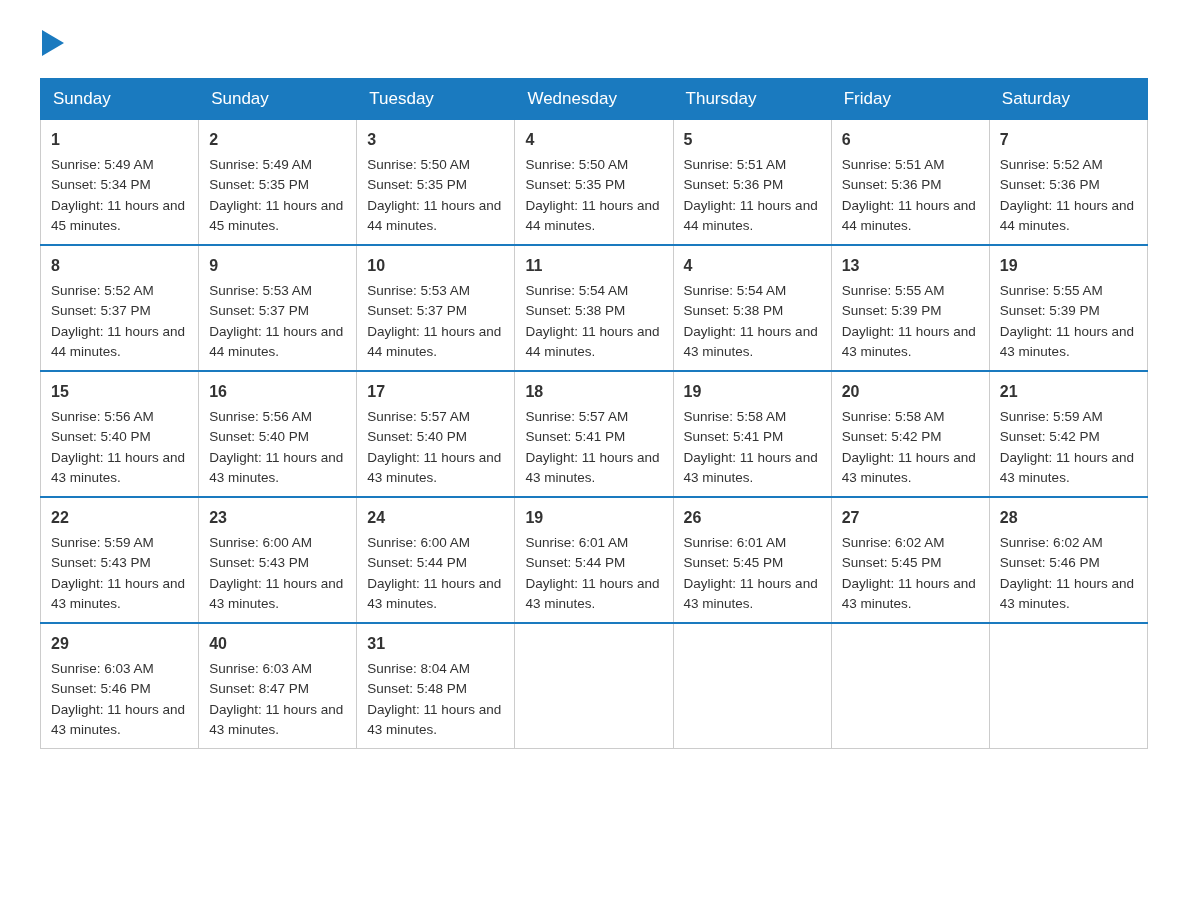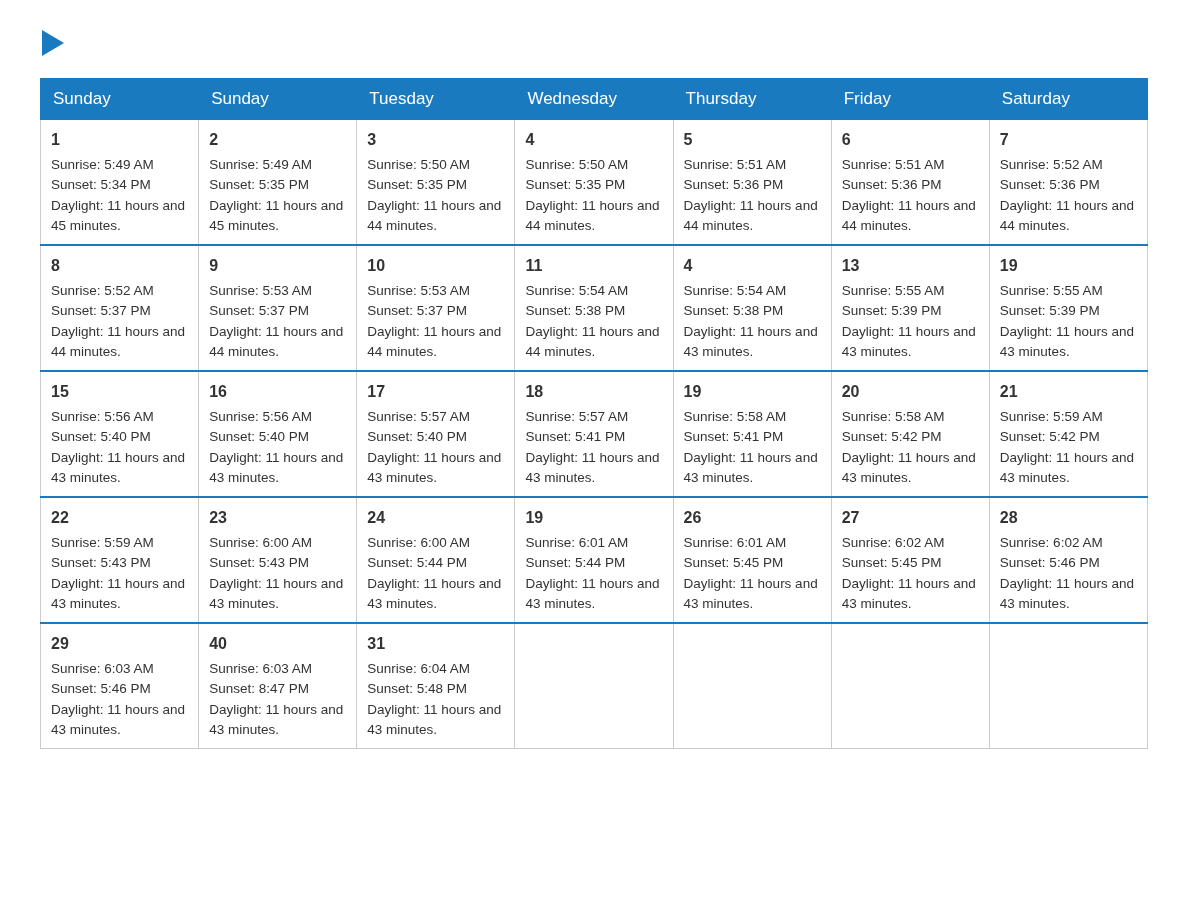--- a/index.html
+++ b/index.html
@@ -299,21 +299,21 @@
         <span>Daylight: 11 hours and 43 minutes.</span>
       </td>
         <td>
         <span class="day-num">40</span>
         <span>Sunrise: 6:03 AM</span><br>
         <span>Sunset: 8:47 PM</span><br>
         <span>Daylight: 11 hours and 43 minutes.</span>
       </td>
         <td>
         <span class="day-num">31</span>
-        <span>Sunrise: 6:04 AM</span><br>
+        <span>Sunrise: 8:04 AM</span><br>
         <span>Sunset: 5:48 PM</span><br>
         <span>Daylight: 11 hours and 43 minutes.</span>
       </td>
         <td></td>
         <td></td>
         <td></td>
         <td></td>
       </tr>
     </tbody>
 </table>

